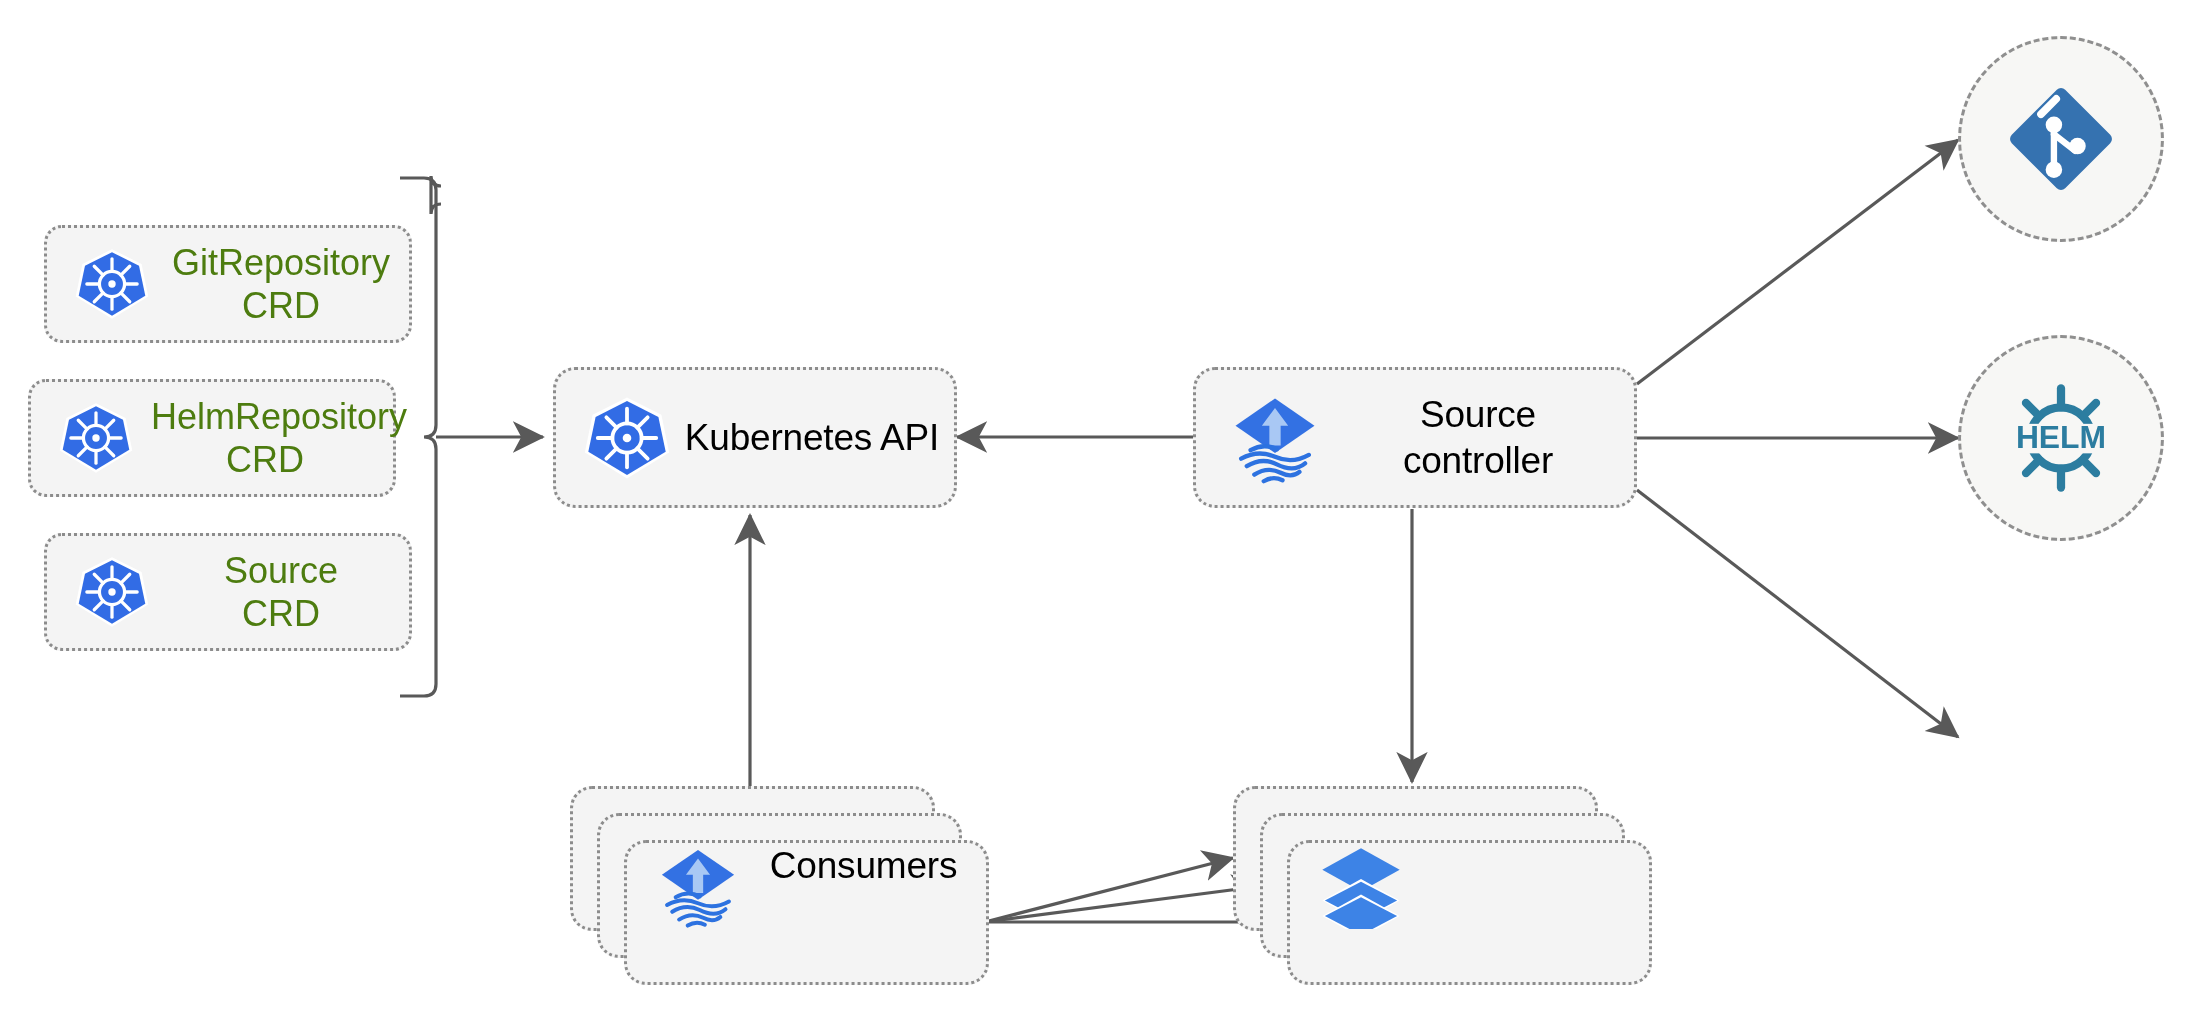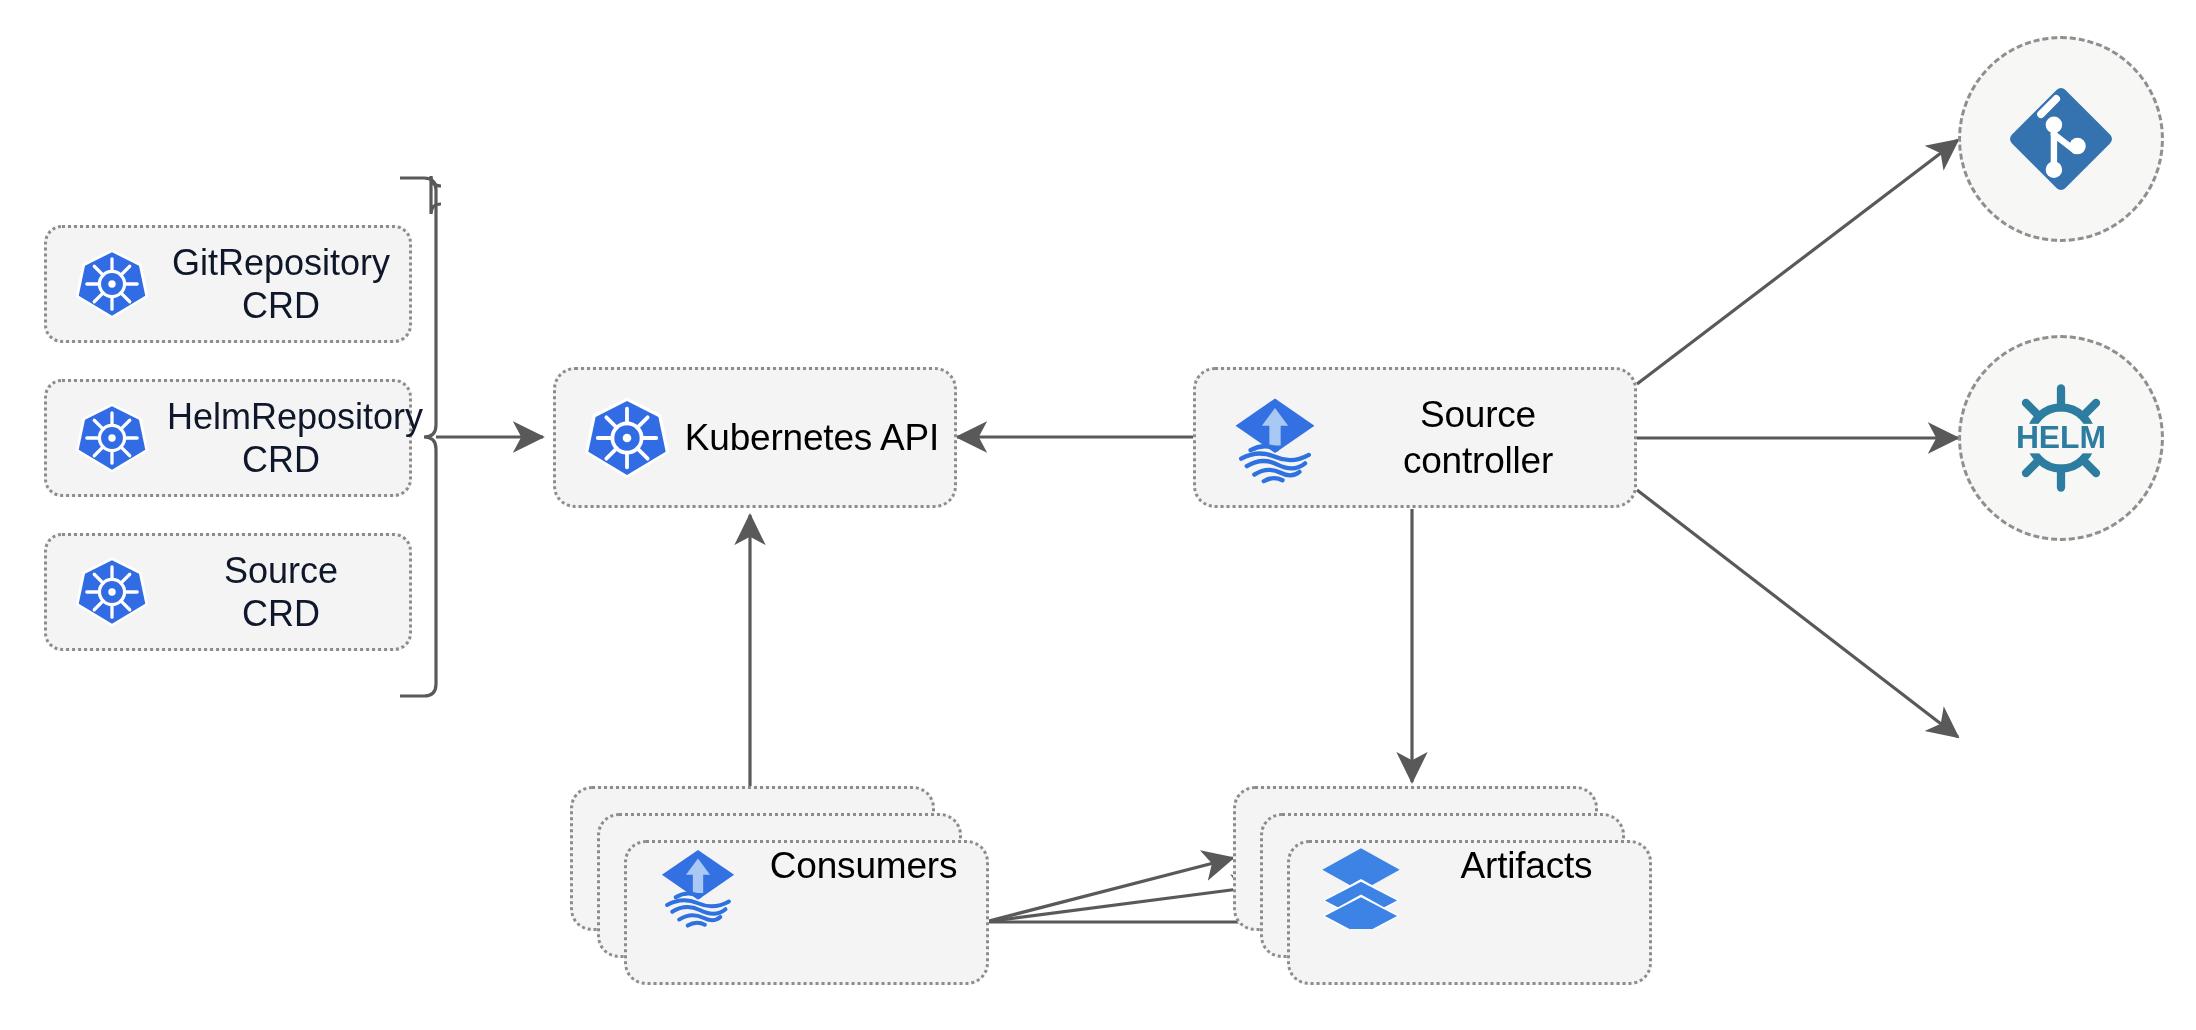--- a/index.html
+++ b/index.html
@@ -55,21 +55,21 @@
     top: 50%;
     transform: translateY(-50%);
   }
   .crd-label {
     position: absolute;
     left: 120px;
     right: 14px;
     text-align: center;
     font-size: 36px;
     line-height: 1.2;
-    color: #0f172a;
+    color: #4d7c0f;
     white-space: pre-line;
   }
   .stack {
     position: absolute;
   }
   .stack-card {
     position: absolute;
     box-sizing: border-box;
     background: #f4f4f4;
     border: 3px dotted #8c8c8c;
@@ -148,21 +148,21 @@
           <line x1="74" y1="26" x2="62" y2="38"></line>
           <line x1="38" y1="62" x2="26" y2="74"></line>
         </g>
         <circle cx="50" cy="50" r="5" fill="#ffffff"></circle>
       </svg>
     </span>
     <span class="crd-label">GitRepository
 CRD</span>
   </div>
 
-  <div class="node crd-node" style="left:44px; top:379px;">
+  <div class="node crd-node" style="left:28px; top:379px;">
     <span class="crd-icon">
       <svg class="ico" width="74" height="74" viewBox="0 0 100 100" xmlns="http://www.w3.org/2000/svg">
         <polygon points="50,3 90,23 99,67 50,97 1,67 10,23" fill="#ffffff"></polygon>
         <polygon points="50,7 86.5,25.5 95,66 50,93 5,66 13.5,25.5" fill="#326ce5"></polygon>
         <g fill="none" stroke="#ffffff" stroke-width="4.4" stroke-linecap="round">
           <circle cx="50" cy="50" r="17"></circle>
           <line x1="50" y1="16" x2="50" y2="33"></line>
           <line x1="50" y1="67" x2="50" y2="84"></line>
           <line x1="16" y1="50" x2="33" y2="50"></line>
           <line x1="67" y1="50" x2="84" y2="50"></line>
@@ -268,21 +268,20 @@
     <div class="stack-card stack-front" style="left:54px; top:54px; width:365px; height:145px; padding-left:28px;">
       <span style="flex:0 0 auto;">
         <svg class="ico" width="86" height="86" viewBox="0 0 100 100" xmlns="http://www.w3.org/2000/svg">
           <polygon points="50,6 95,31 50,56 5,31" fill="#3d83e6"></polygon>
           <polygon points="50,42 95,67 50,92 5,67" fill="#ffffff"></polygon>
           <polygon points="50,45 92,67 50,89 8,67" fill="#3d83e6"></polygon>
           <polygon points="50,60 95,85 50,110 5,85" fill="#ffffff"></polygon>
           <polygon points="50,63 92,85 50,107 8,85" fill="#3d83e6"></polygon>
         </svg>
       </span>
-      <span class="node-label" style="flex:1 1 auto; text-align:center;">Artifacts</span>
     </div>
   </div>
 
   <div class="circle-node" style="left:1958px; top:36px;">
     <span>
       <svg class="ico" width="118" height="118" viewBox="0 0 100 100" xmlns="http://www.w3.org/2000/svg">
         <rect x="18" y="18" width="64" height="64" rx="5" fill="#3572b0" transform="rotate(45 50 50)"></rect>
         <g stroke="#ffffff" stroke-width="5.4" stroke-linecap="round" fill="none">
           <line x1="44" y1="74" x2="44" y2="40"></line>
           <path d="M44,46 L62,60"></path>

